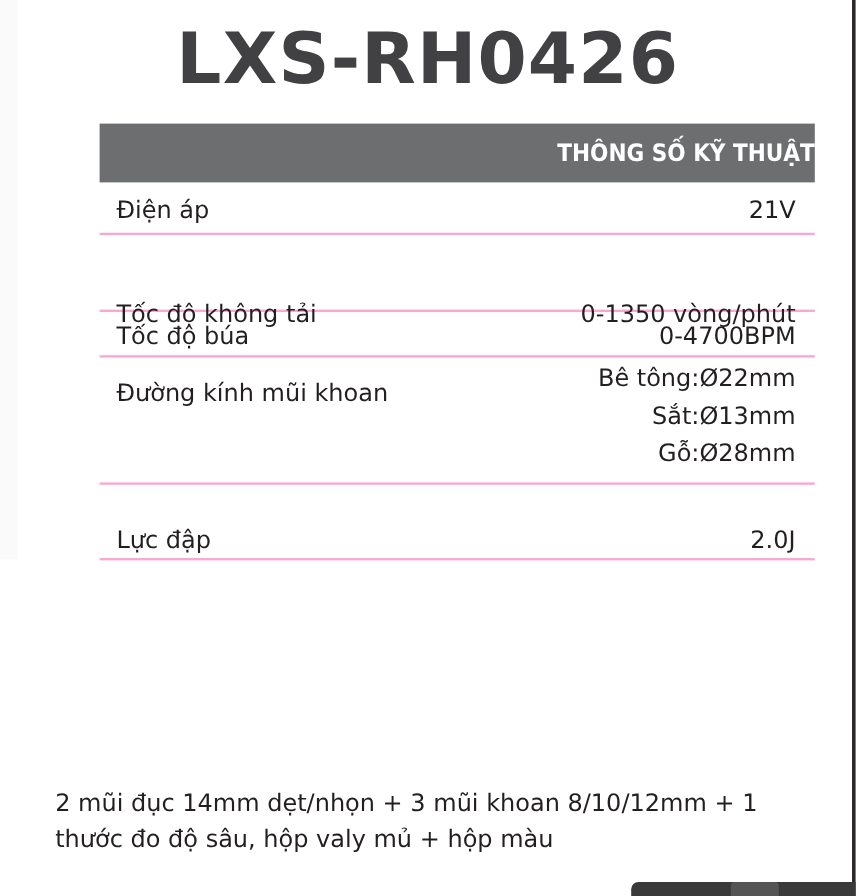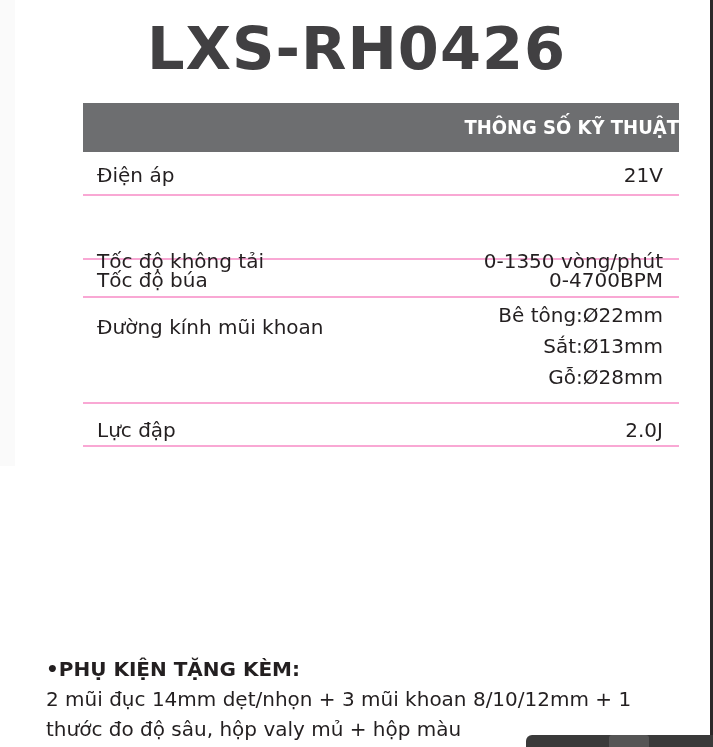--- a/index.html
+++ b/index.html
@@ -93,26 +93,25 @@
       <span>Sắt:</span>
       <span>Ø13mm</span>
     </div>
     <div class="drill-line">
       <span>Gỗ:</span>
       <span>Ø28mm</span>
     </div>
   </div>
 </div>
 
-<div class="row" style="top:396px;height:51px;line-height:68px;">
+<div class="row" style="top:416px;height:51px;line-height:68px;">
   <span class="label">Lực đập</span>
   <span class="value">2.0J</span>
 </div>
 
 <div class="accessories">
-  <div class="heading">•PHỤ KIỆN TẶNG KÈM:</div>
   <div>2 mũi đục 14mm dẹt/nhọn + 3 mũi khoan 8/10/12mm + 1</div>
   <div>thước đo độ sâu, hộp valy mủ + hộp màu</div>
 </div>
 
 <div class="taskbar">
   <div class="tab"></div>
 </div>
 
 </body></html>

